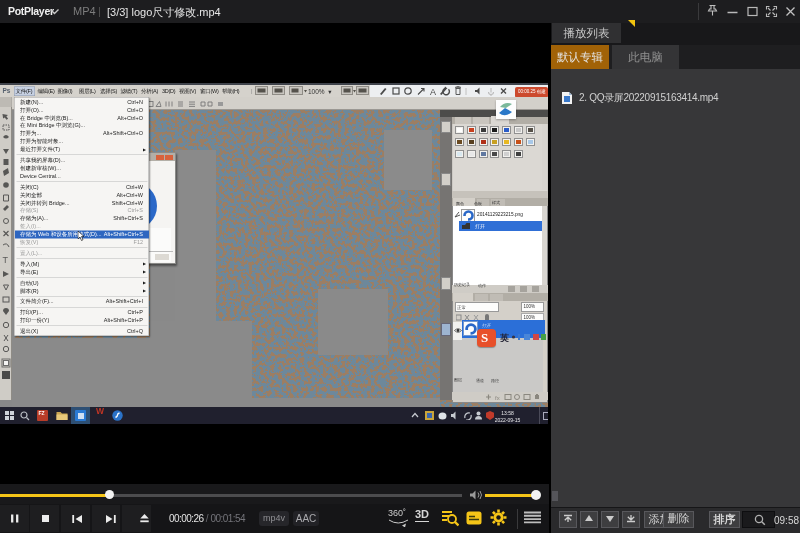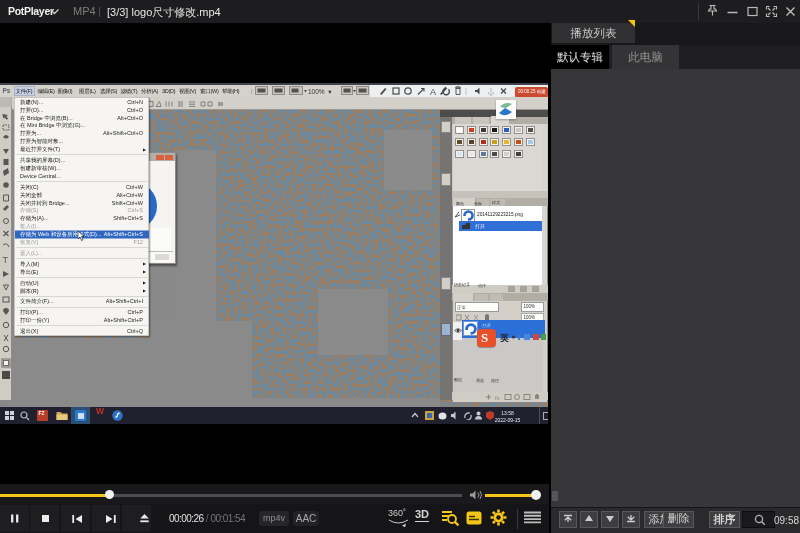--- a/index.html
+++ b/index.html
@@ -18,21 +18,21 @@
   #videoarea{left:0;top:23px;width:549px;height:461px;background:#000;overflow:hidden;}
   #frame{left:0;top:60px;width:548px;height:341px;background:#898989;overflow:hidden;}
   
   #seekrow{left:0;top:484px;width:549px;height:20px;background:#19191b;}
   
   #ctrlrow{left:0;top:504px;width:549px;height:29px;background:#151517;}
   .cbtn{top:1px;width:28.5px;height:27px;background:#1e1e20;}
   .badge{top:7px;height:15px;background:#26262a;border-radius:3px;color:#909094;font-size:9px;line-height:15px;text-align:center;}
   
   #plist{left:551px;top:23px;width:249px;height:510px;background:#1e1e20;}
-  #pl-tab{left:1px;top:0;width:83px;height:20px;background:#303032;color:#c9c9c9;font-size:11.5px;text-align:center;line-height:21px;}
+  #pl-tab{left:1px;top:0;width:69px;height:20px;background:#303032;color:#c9c9c9;font-size:11.5px;text-align:center;line-height:21px;}
   #pl-tri{left:77px;top:-3px;width:7px;height:7px;background:#f2c40f;clip-path:polygon(0 0,100% 0,100% 100%);}
   .altab{top:22px;height:24px;font-size:11.5px;text-align:center;line-height:25px;}
   #plbody{left:0;top:46px;width:249px;height:462px;background:#373739;}
   .plrow{left:0;width:249px;height:15px;font-size:10px;letter-spacing:-0.3px;line-height:15px;color:#d0d0d0;}
   .pltime{position:absolute;right:2px;top:0;font-size:10px;letter-spacing:-0.3px;color:#a0a4ac;}
   #plbottom{left:0;top:484px;width:249px;height:26px;background:#2a2a2c;border-top:1px solid #161618;}
   .pbtn{top:3px;height:17px;background:#3e3e40;border:1px solid #58585c;color:#d6d6d6;font-size:11px;text-align:center;line-height:15px;}
 </style>
 </head>
 <body>
@@ -573,23 +573,31 @@
     <div class="abs" style="left:517px;top:5px;width:1px;height:20px;background:#3a3a3c;"></div>
     <svg class="abs" style="left:524px;top:7px" width="17" height="13">
         <path d="M0 1.5 h17 M0 4.8 h17 M0 8.1 h17 M0 11.4 h17" stroke="#bdbdbd" stroke-width="1.9"></path>
       </svg>
   </div>
 
   <div class="abs" id="plist">
       <div class="abs" style="left:0;top:0;width:249px;height:22px;background:#18181a;"></div>
     <div class="abs" id="pl-tab">播放列表</div>
     <div class="abs" id="pl-tri"></div>
-    <div class="abs altab" style="left:0;width:58px;background:#000000;color:#e4e4e4;">默认专辑</div>
+    <div class="abs altab" style="left:0;width:58px;background:#a16207;color:#e4e4e4;">默认专辑</div>
     <div class="abs altab" style="left:61px;width:67px;background:#343436;color:#939393;">此电脑</div>
     <div class="abs" id="plbody">
+      <div class="abs plrow" style="top:21px;">
+        <svg class="abs" style="left:11px;top:1.5px" width="10" height="12">
+            <path d="M0 0 h7 l3 3 v9 h-10 z" fill="#f2f2f2"></path>
+            <path d="M7 0 l3 3 h-3 z" fill="#9db8d6"></path>
+            <rect x="2" y="4" width="6" height="6" fill="#3a79ca"></rect>
+          </svg>
+        <span style="position:absolute;left:28px;">2. QQ录屏20220915163414.mp4</span>
+      </div>
     </div>
     <div class="abs" style="left:1px;top:468px;width:6px;height:10px;background:#55555a;"></div>
       <div class="abs" id="plbottom">
       <div class="abs pbtn" style="left:8px;width:18px;"><svg width="10" height="9">
             <path d="M1 1.5 h8 M5 3 l0 5 M5 3 l-3.2 3.2 M5 3 l3.2 3.2" stroke="#cccccc" stroke-width="1.3" fill="none"></path>
           </svg></div>
       <div class="abs pbtn" style="left:29px;width:18px;"><svg width="10" height="9">
             <path d="M5 1 l4 6 h-8 z" fill="#cccccc"></path>
           </svg></div>
       <div class="abs pbtn" style="left:50px;width:18px;"><svg width="10" height="9">

